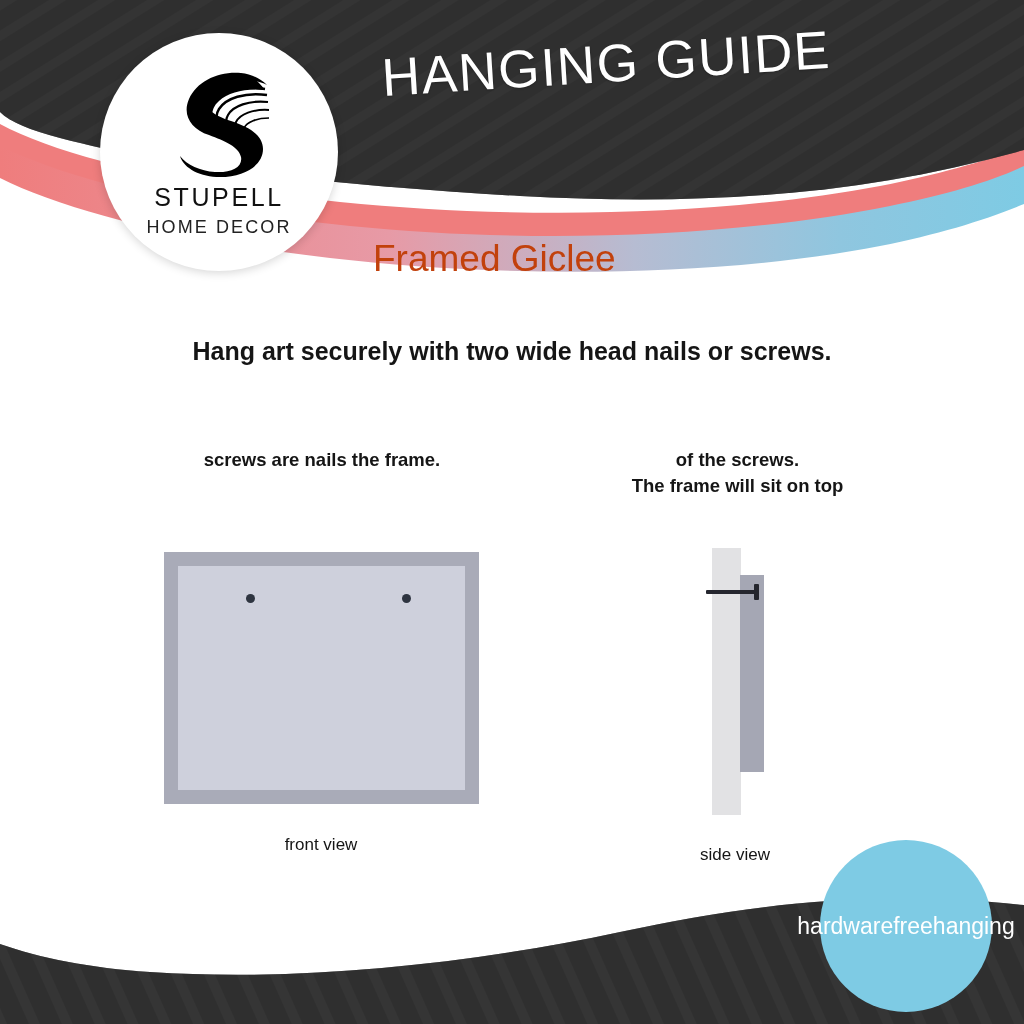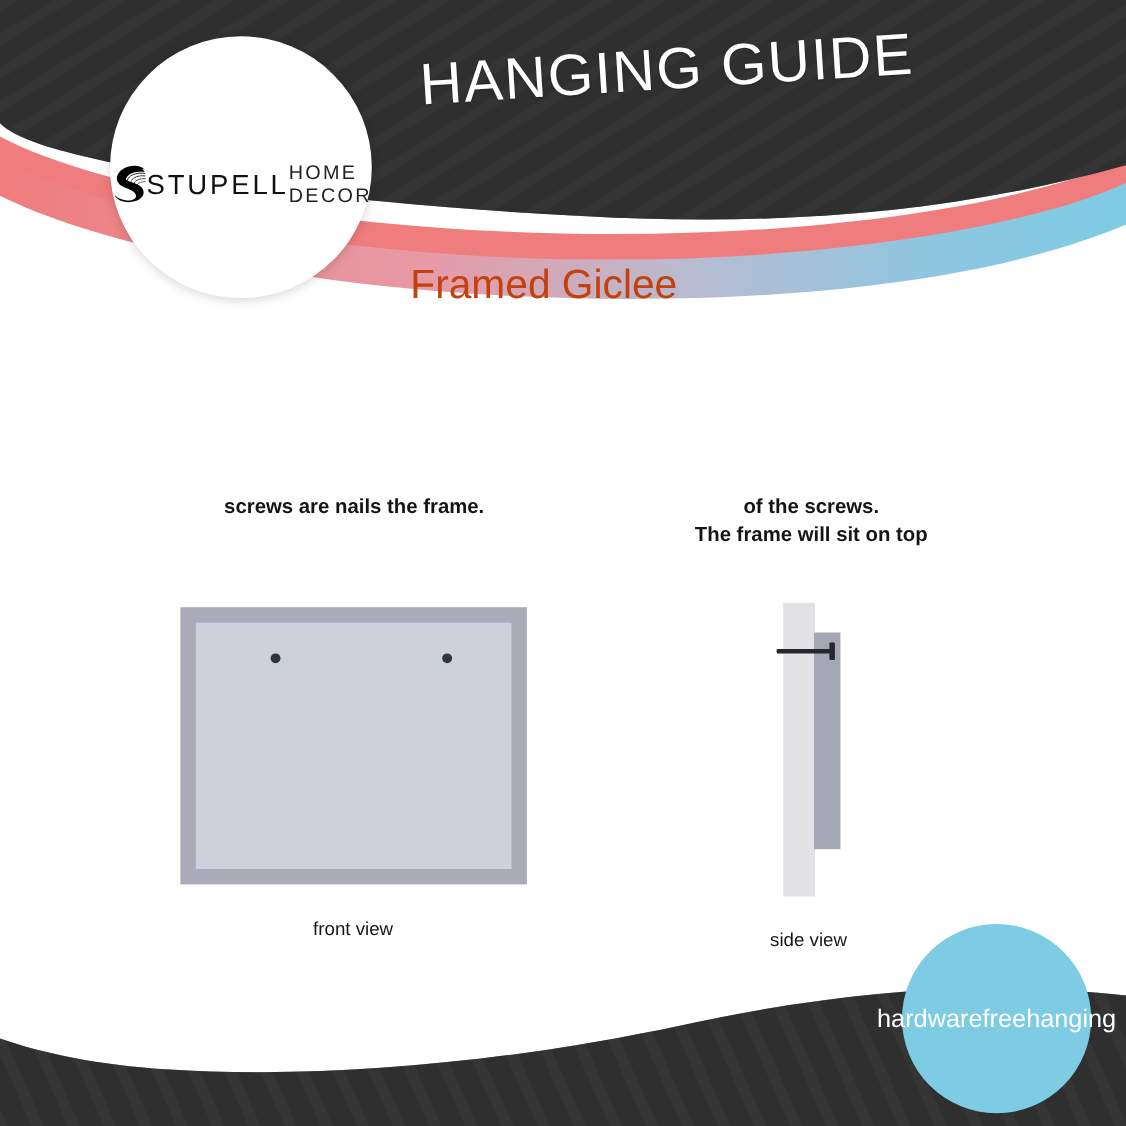--- a/index.html
+++ b/index.html
@@ -31,21 +31,21 @@
   .logo-badge {
     position: absolute;
     left: 100px;
     top: 33px;
     width: 238px;
     height: 238px;
     border-radius: 50%;
     background: #ffffff;
     box-shadow: 0 2px 10px rgba(0,0,0,0.16);
     display: flex;
-    flex-direction: row;
+    flex-direction: column;
     align-items: center;
     justify-content: flex-start;
     padding-top: 26px;
     box-sizing: border-box;
   }
   .logo-mark {
     width: 104px;
     height: 118px;
   }
   .logo-word {
@@ -282,20 +282,21 @@
       </g>
     </svg>
     <div class="logo-word">STUPELL</div>
     <div class="logo-sub">HOME DECOR</div>
   </div>
 
   <div class="guide-title">HANGING GUIDE</div>
 
   <div class="product-type">Framed Giclee</div>
 
+  <div class="lead-text">Hang art securely with two wide head nails or screws.</div>
 
   <div class="caption caption-left">
     <div>screws are nails the frame.</div>
   </div>
 
   <div class="caption caption-right">
     <div>of the screws.</div>
     <div>The frame will sit on top</div>
   </div>
 

